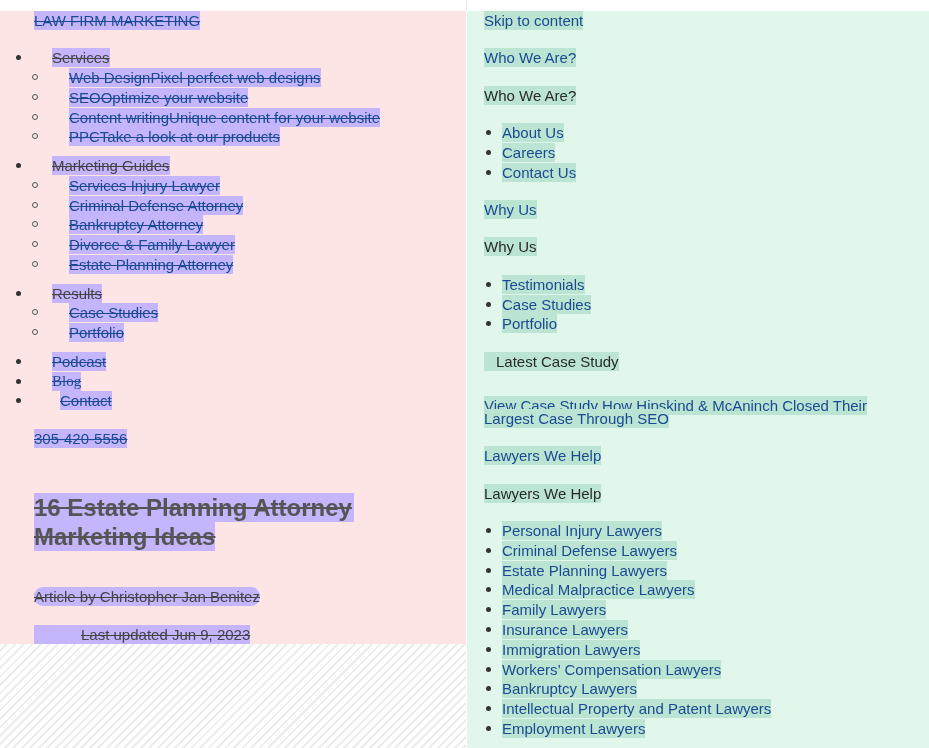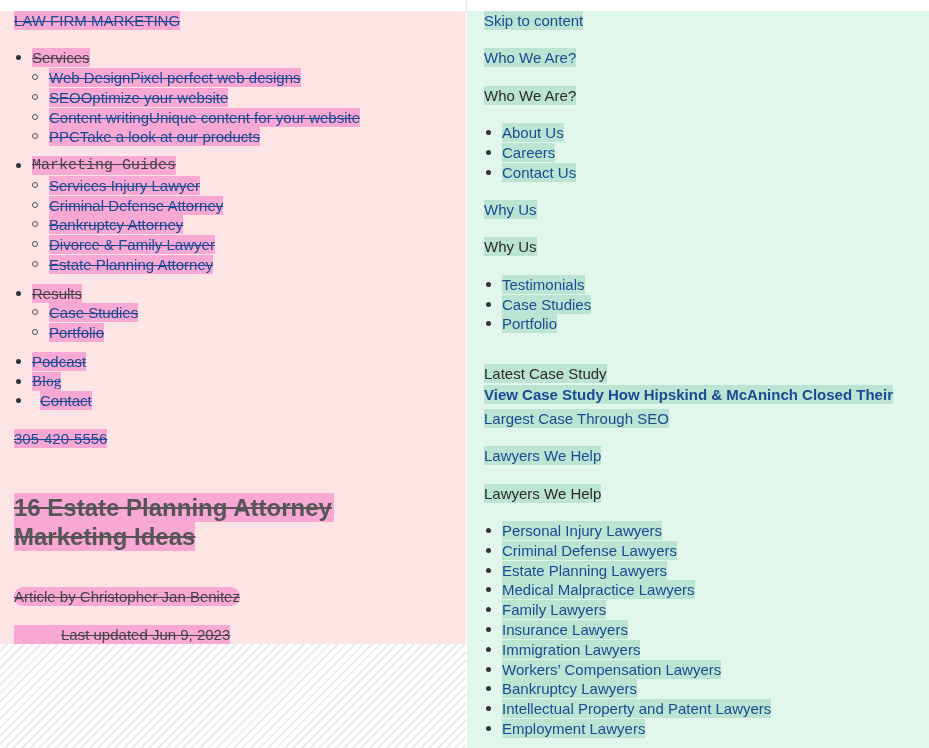--- a/index.html
+++ b/index.html
@@ -22,21 +22,21 @@
       position: absolute; left: 0; top: 644px; width: 466px; height: 104px;
       background: repeating-linear-gradient(135deg, #ffffff 0px, #ffffff 4px, #ececec 4px, #ececec 6px);
     }
     #divider {
       position: absolute; left: 466px; top: 0; width: 1px; height: 11px; background: #e8e8e8;
     }
     #right {
       left: 467px; width: 462px; height: 737px;
       background: #e2f7ec;
     }
-    .hl-l { background: #f9a8d4; }
+    .hl-l { background: #c4b5fd; margin-left: 20px; }
     .hl-r { background: #bbe5d2; }
     .strike { text-decoration: line-through; }
     .link { color: #1a4a94; }
     .txt { color: #444444; }
     .txt-dark { color: #2a2a2a; }
     .abs { position: absolute; white-space: nowrap; line-height: 19px; }
     .bullet {
       position: absolute; width: 5px; height: 5px; border-radius: 50%; background: #333;
     }
     .circle {
@@ -61,21 +61,21 @@
 <span class="circle" style="left:32px;top:74px;"></span>
 <a class="abs hl-l strike link" style="left:49px;top:68px;">Web DesignPixel perfect web designs</a>
 <span class="circle" style="left:32px;top:94px;"></span>
 <a class="abs hl-l strike link" style="left:49px;top:88px;">SEOOptimize your website</a>
 <span class="circle" style="left:32px;top:114px;"></span>
 <a class="abs hl-l strike link" style="left:49px;top:108px;">Content writingUnique content for your website</a>
 <span class="circle" style="left:32px;top:133px;"></span>
 <a class="abs hl-l strike link" style="left:49px;top:127px;">PPCTake a look at our products</a>
 
 <span class="bullet" style="left:16px;top:163px;"></span>
-<span class="abs hl-l strike txt" style="left:32px;top:156px;font-family:Liberation Mono, monospace;">Marketing Guides</span>
+<span class="abs hl-l strike txt" style="left:32px;top:156px;">Marketing Guides</span>
 <span class="circle" style="left:32px;top:182px;"></span>
 <a class="abs hl-l strike link" style="left:49px;top:176px;">Services Injury Lawyer</a>
 <span class="circle" style="left:32px;top:202px;"></span>
 <a class="abs hl-l strike link" style="left:49px;top:196px;">Criminal Defense Attorney</a>
 <span class="circle" style="left:32px;top:221px;"></span>
 <a class="abs hl-l strike link" style="left:49px;top:215px;">Bankruptcy Attorney</a>
 <span class="circle" style="left:32px;top:241px;"></span>
 <a class="abs hl-l strike link" style="left:49px;top:235px;">Divorce &amp; Family Lawyer</a>
 <span class="circle" style="left:32px;top:261px;"></span>
 <a class="abs hl-l strike link" style="left:49px;top:255px;">Estate Planning Attorney</a>
@@ -116,22 +116,22 @@
 
 <a class="abs hl-r link" style="left:484px;top:200px;">Why Us</a>
 <span class="abs hl-r txt-dark" style="left:484px;top:237px;">Why Us</span>
 <span class="bullet" style="left:486px;top:282px;"></span>
 <a class="abs hl-r link" style="left:502px;top:275px;">Testimonials</a>
 <span class="bullet" style="left:486px;top:302px;"></span>
 <a class="abs hl-r link" style="left:502px;top:295px;">Case Studies</a>
 <span class="bullet" style="left:486px;top:321px;"></span>
 <a class="abs hl-r link" style="left:502px;top:314px;">Portfolio</a>
 
-<span class="abs hl-r txt-dark" style="left:484px;top:364px;">Latest Case Study</span>
-<a class="abs hl-r link" style="left:484px;top:385px;font-weight:bold;">View Case Study How Hipskind &amp; McAninch Closed Their</a>
+<span class="abs hl-r txt-dark" style="left:484px;top:352px;padding-left:12px;">Latest Case Study</span>
+<a class="abs hl-r link" style="left:484px;top:396px;">View Case Study How Hipskind &amp; McAninch Closed Their</a>
 <a class="abs hl-r link" style="left:484px;top:409px;">Largest Case Through SEO</a>
 
 <a class="abs hl-r link" style="left:484px;top:446px;">Lawyers We Help</a>
 <span class="abs hl-r txt-dark" style="left:484px;top:484px;">Lawyers We Help</span>
 
 <span class="bullet" style="left:486px;top:528px;"></span>
 <a class="abs hl-r link" style="left:502px;top:521px;">Personal Injury Lawyers</a>
 <span class="bullet" style="left:486px;top:548px;"></span>
 <a class="abs hl-r link" style="left:502px;top:541px;">Criminal Defense Lawyers</a>
 <span class="bullet" style="left:486px;top:568px;"></span>

